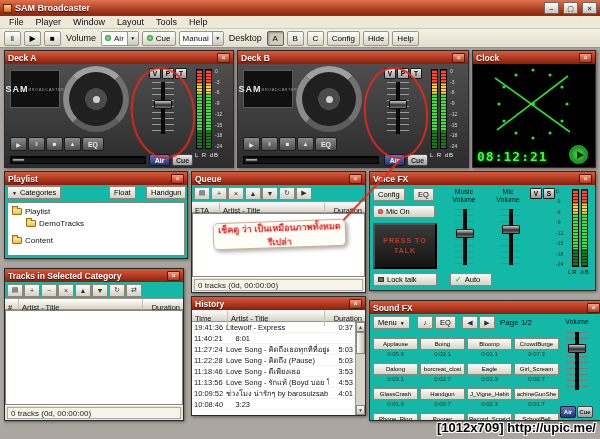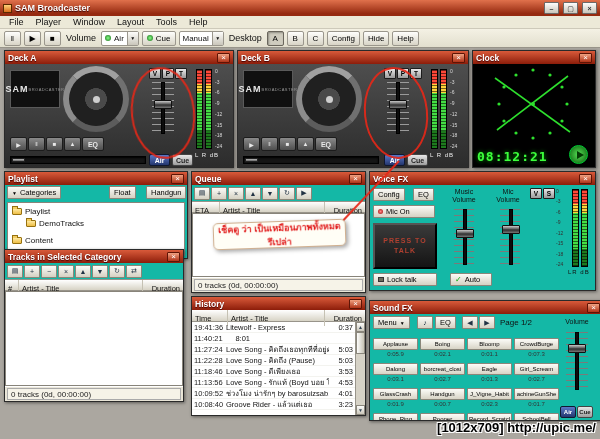--- a/index.html
+++ b/index.html
@@ -406,21 +406,21 @@
         <span>-24</span>
     </div>
     <div class="vubars abs" style="left:202px;top:4px;height:78px">
       <div class="vubar"></div>
       <div class="vubar"></div>
     </div>
     <div class="vulabel abs" style="left:198px;top:84px;color:#111">LR dB</div>
   </div>
 </div>
 
-<div class="panel" style="left:4px;top:249px;width:180px;height:153px">
+<div class="panel" style="left:4px;top:268px;width:180px;height:153px">
   <div class="phead">
     <span>Tracks in Selected Category</span>
     <button class="pclose">×</button>
   </div>
   <div class="pbody">
     <div class="minitoolbar">
       <button class="sbtn">▤</button>
       <button class="sbtn">+</button>
       <button class="sbtn">−</button>
       <button class="sbtn">×</button>
@@ -482,21 +482,20 @@
           <span class="hcell-title">Love Song - รักแท้ (Boyd บอย โกสิยพงศ์)</span>
           <span class="hcell-dur">4:53</span>
       </div>
       <div class="hrow">
         <span class="hcell-time">10:09:52</span>
           <span class="hcell-title">ช่วงโมง น่ารักๆ by barosuizsab.net - สุดๆ</span>
           <span class="hcell-dur">4:01</span>
       </div>
       <div class="hrow">
         <span class="hcell-time">10:08:40</span>
-          <span class="hcell-title">Groove Rider - แล้วแต่เธอ</span>
           <span class="hcell-dur">3:23</span>
       </div>
     </div>
     <div class="scrollbar" style="top:12px;bottom:0">
       <button class="scrbtn">▲</button>
       <span class="scrthumb"></span>
       <button class="scrbtn" style="position:absolute;bottom:0">▼</button>
     </div>
   </div>
 </div>

